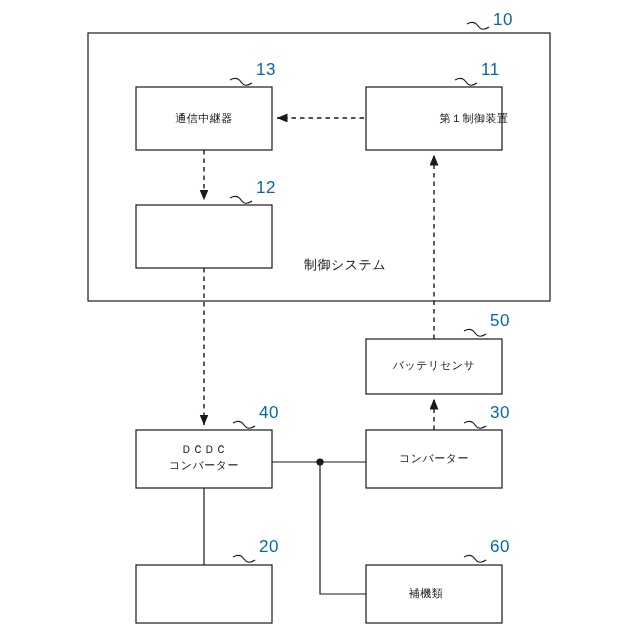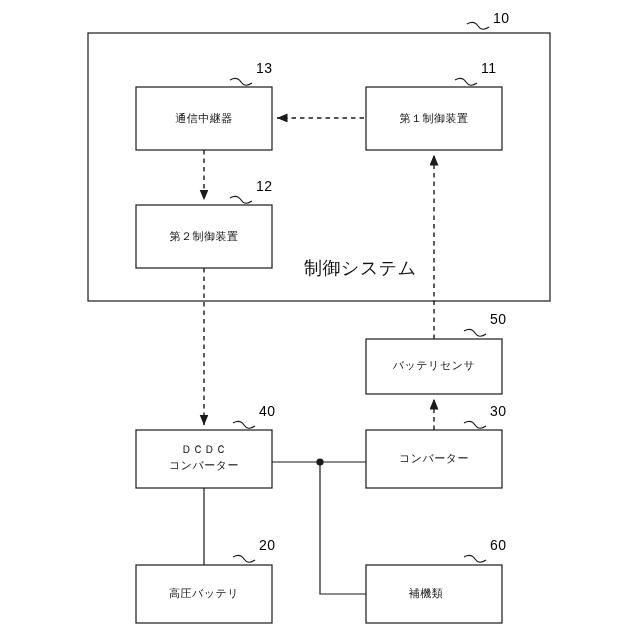--- a/index.html
+++ b/index.html
@@ -34,27 +34,27 @@
     justify-content: center;
     text-align: center;
     font-size: 11px;
     line-height: 1.45;
     letter-spacing: 0.5px;
     color: #111111;
     pointer-events: none;
   }
   .ref-num {
     position: absolute;
-    font-size: 14px;
-    color: #000000;
+    font-size: 17px;
+    color: #0369a1;
     letter-spacing: 0.5px;
   }
   .sys-label {
     position: absolute;
-    font-size: 18px;
+    font-size: 13px;
     letter-spacing: 0.5px;
     color: #111111;
   }
   .lbl-line { display: block; white-space: nowrap; }
 </style>
 </head>
 <body>
 
 <div id="stage">
 
@@ -102,44 +102,38 @@
     <path d="M233,423 q7,-4 11,2 q4,6 11,1" fill="none" stroke="#1a1a1a" stroke-width="1.2"></path>
     <path d="M464,423 q7,-4 11,2 q4,6 11,1" fill="none" stroke="#1a1a1a" stroke-width="1.2"></path>
     <path d="M233,557 q7,-4 11,2 q4,6 11,1" fill="none" stroke="#1a1a1a" stroke-width="1.2"></path>
     <path d="M464,557 q7,-4 11,2 q4,6 11,1" fill="none" stroke="#1a1a1a" stroke-width="1.2"></path>
   </svg>
 
   <div class="box-label" style="left:136px; top:87px; width:136px; height:63px;">
     <span class="lbl-line">通信中継器</span>
   </div>
 
-  <div class="box-label" style="left:366px; top:87px; width:136px; height:63px;">
+  <div class="box-label" style="left:366px; top:87px; width:136px; height:63px;padding-left:40px;">
     <span class="lbl-line">第１制御装置</span>
   </div>
 
-  <div class="box-label" style="left:136px; top:205px; width:136px; height:63px;">
-    <span class="lbl-line">第２制御装置</span>
-  </div>
 
   <div class="box-label" style="left:366px; top:339px; width:136px; height:55px;font-family:Liberation Mono, monospace;">
     <span class="lbl-line">バッテリセンサ</span>
   </div>
 
   <div class="box-label" style="left:136px; top:430px; width:136px; height:56px;">
     <span class="lbl-line">ＤＣＤＣ</span>
     <span class="lbl-line">コンバーター</span>
   </div>
 
   <div class="box-label" style="left:366px; top:430px; width:136px; height:58px;">
     <span class="lbl-line">コンバーター</span>
   </div>
 
-  <div class="box-label" style="left:136px; top:565px; width:136px; height:58px;">
-    <span class="lbl-line">高圧バッテリ</span>
-  </div>
 
   <div class="box-label" style="left:366px; top:565px; width:120px; height:58px;">
     <span class="lbl-line">補機類</span>
   </div>
 
   <div class="sys-label" style="left:304px; top:256px;">制御システム</div>
 
   <div class="ref-num" style="left:493px; top:10px;">10</div>
   <div class="ref-num" style="left:256px; top:60px;">13</div>
   <div class="ref-num" style="left:481px; top:60px;">11</div>

